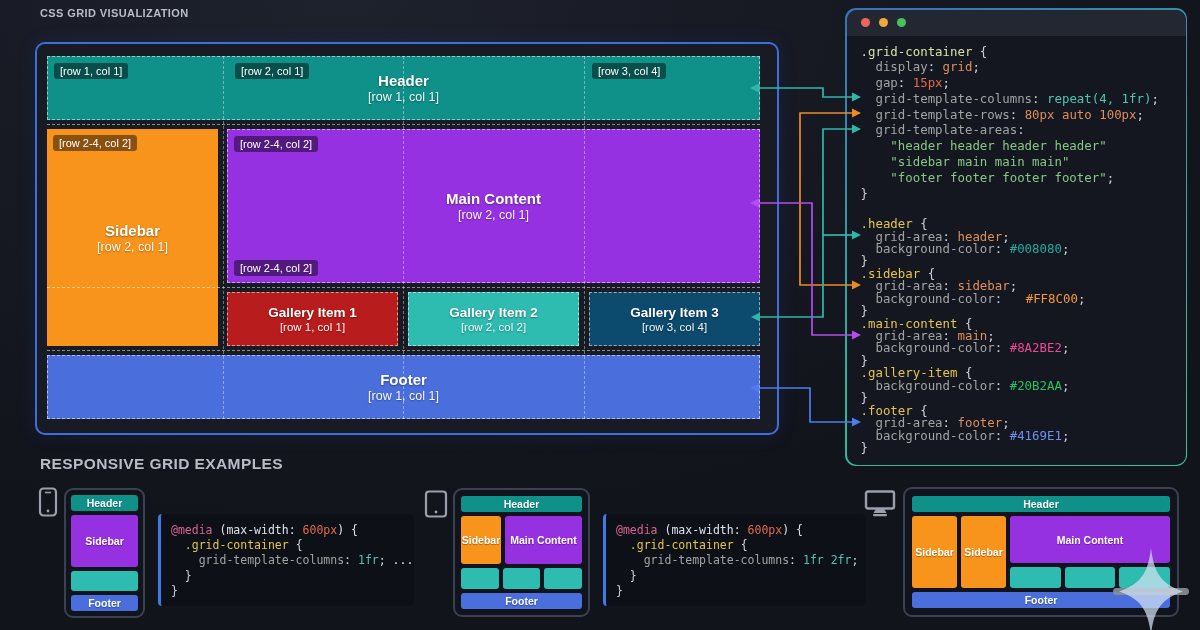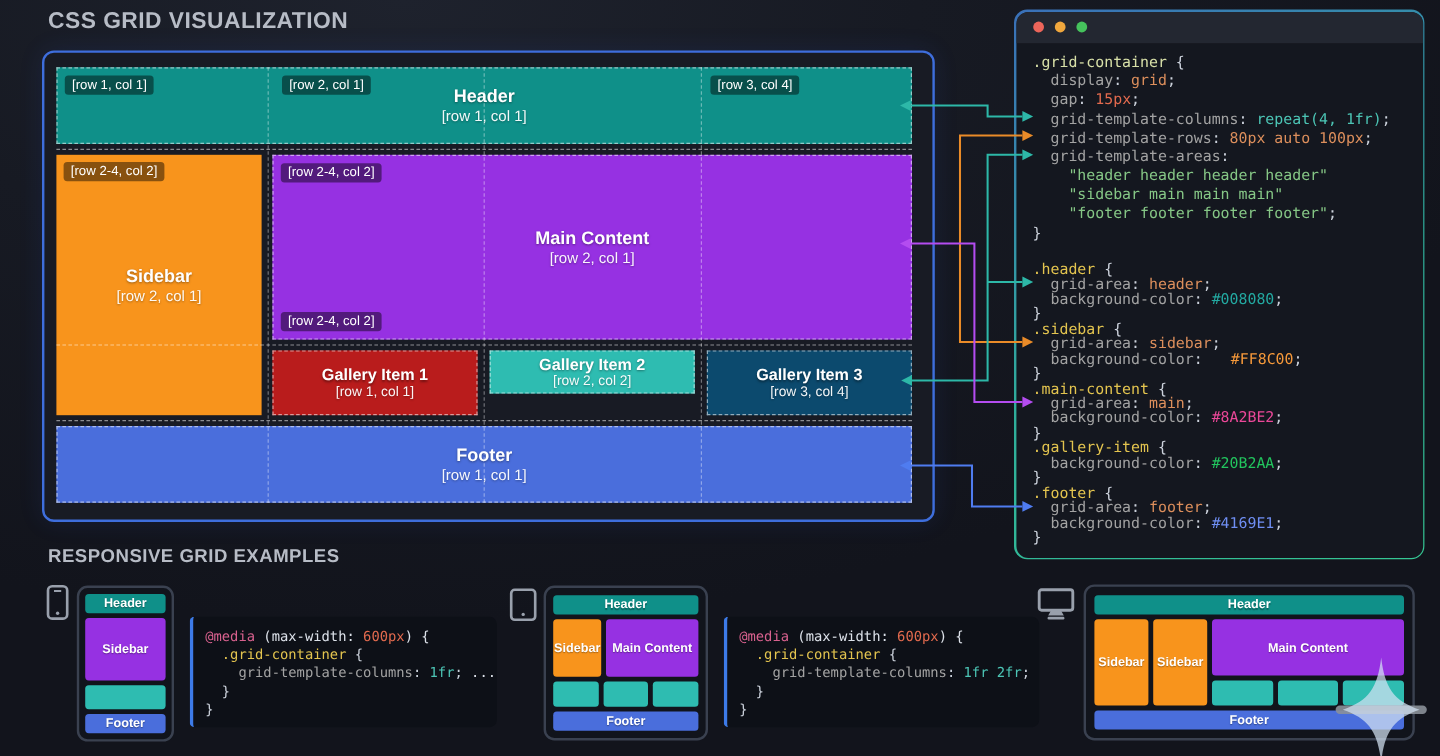--- a/index.html
+++ b/index.html
@@ -1,37 +1,37 @@
 <!DOCTYPE html>
 <html><head>
 <meta charset="utf-8">
 <style>
   html,body{margin:0;padding:0;background:#10131a;}
   #stage{position:relative;width:1200px;height:630px;overflow:hidden;
     background:radial-gradient(ellipse 950px 520px at 28% 0%,#1e222d 0%,#171a23 45%,#12141c 100%);
     font-family:"Liberation Sans",sans-serif;-webkit-font-smoothing:antialiased;}
-  .sec-title{position:absolute;font-size:19px;font-weight:bold;color:#b7bcc6;letter-spacing:.4px;}
+  .sec-title{position:absolute;font-size:11px;font-weight:bold;color:#b7bcc6;letter-spacing:.4px;}
   #title1{left:40px;top:7px;}
   #title2{left:40px;top:455px;font-size:15.5px;}
 
   
   #grid-panel{position:absolute;left:35px;top:42px;width:744px;height:393px;box-sizing:border-box;
     border:2px solid #3e6edc;border-radius:10px;background:#181b24;box-shadow:0 0 20px rgba(50,90,220,.12);}
   .area{position:absolute;display:flex;flex-direction:column;align-items:center;justify-content:center;
     color:#fff;box-sizing:border-box;z-index:1;}
   .dashed{border:1.6px dashed rgba(255,255,255,.55);}
   .area .nm{font-weight:bold;font-size:15px;text-shadow:0 1px 2px rgba(0,0,0,.4);}
   .area .ps{font-size:12.5px;opacity:.95;margin-top:1px;text-shadow:0 1px 2px rgba(0,0,0,.35);}
   .chip{position:absolute;background:rgba(0,0,0,.45);color:#fff;font-size:11px;padding:2px 6px;
     border-radius:3px;white-space:nowrap;z-index:3;}
   .a-header{left:10px;top:12px;width:713px;height:64px;}
   .a-sidebar{left:10px;top:85px;width:171px;height:217px;}
   .a-main{left:190px;top:85px;width:533px;height:154px;}
   .a-g1{left:190px;top:248px;width:171px;height:54px;}
-  .a-g2{left:371px;top:248px;width:171px;height:36px;}
+  .a-g2{left:371px;top:248px;width:171px;height:54px;}
   .a-g3{left:552px;top:248px;width:171px;height:54px;}
   .a-footer{left:10px;top:311px;width:713px;height:64px;}
   .a-g1 .nm,.a-g2 .nm,.a-g3 .nm{font-size:13.5px;}
   .a-g1 .ps,.a-g2 .ps,.a-g3 .ps{font-size:11.5px;}
   .vline{position:absolute;top:12px;height:363px;width:0;border-left:1.5px dashed rgba(255,255,255,.38);z-index:2;}
   .hline{position:absolute;left:10px;width:713px;height:0;border-top:1.5px dashed rgba(255,255,255,.5);z-index:2;}
 
   
   #arrows{position:absolute;left:0;top:0;width:1200px;height:630px;z-index:5;pointer-events:none;}
 

